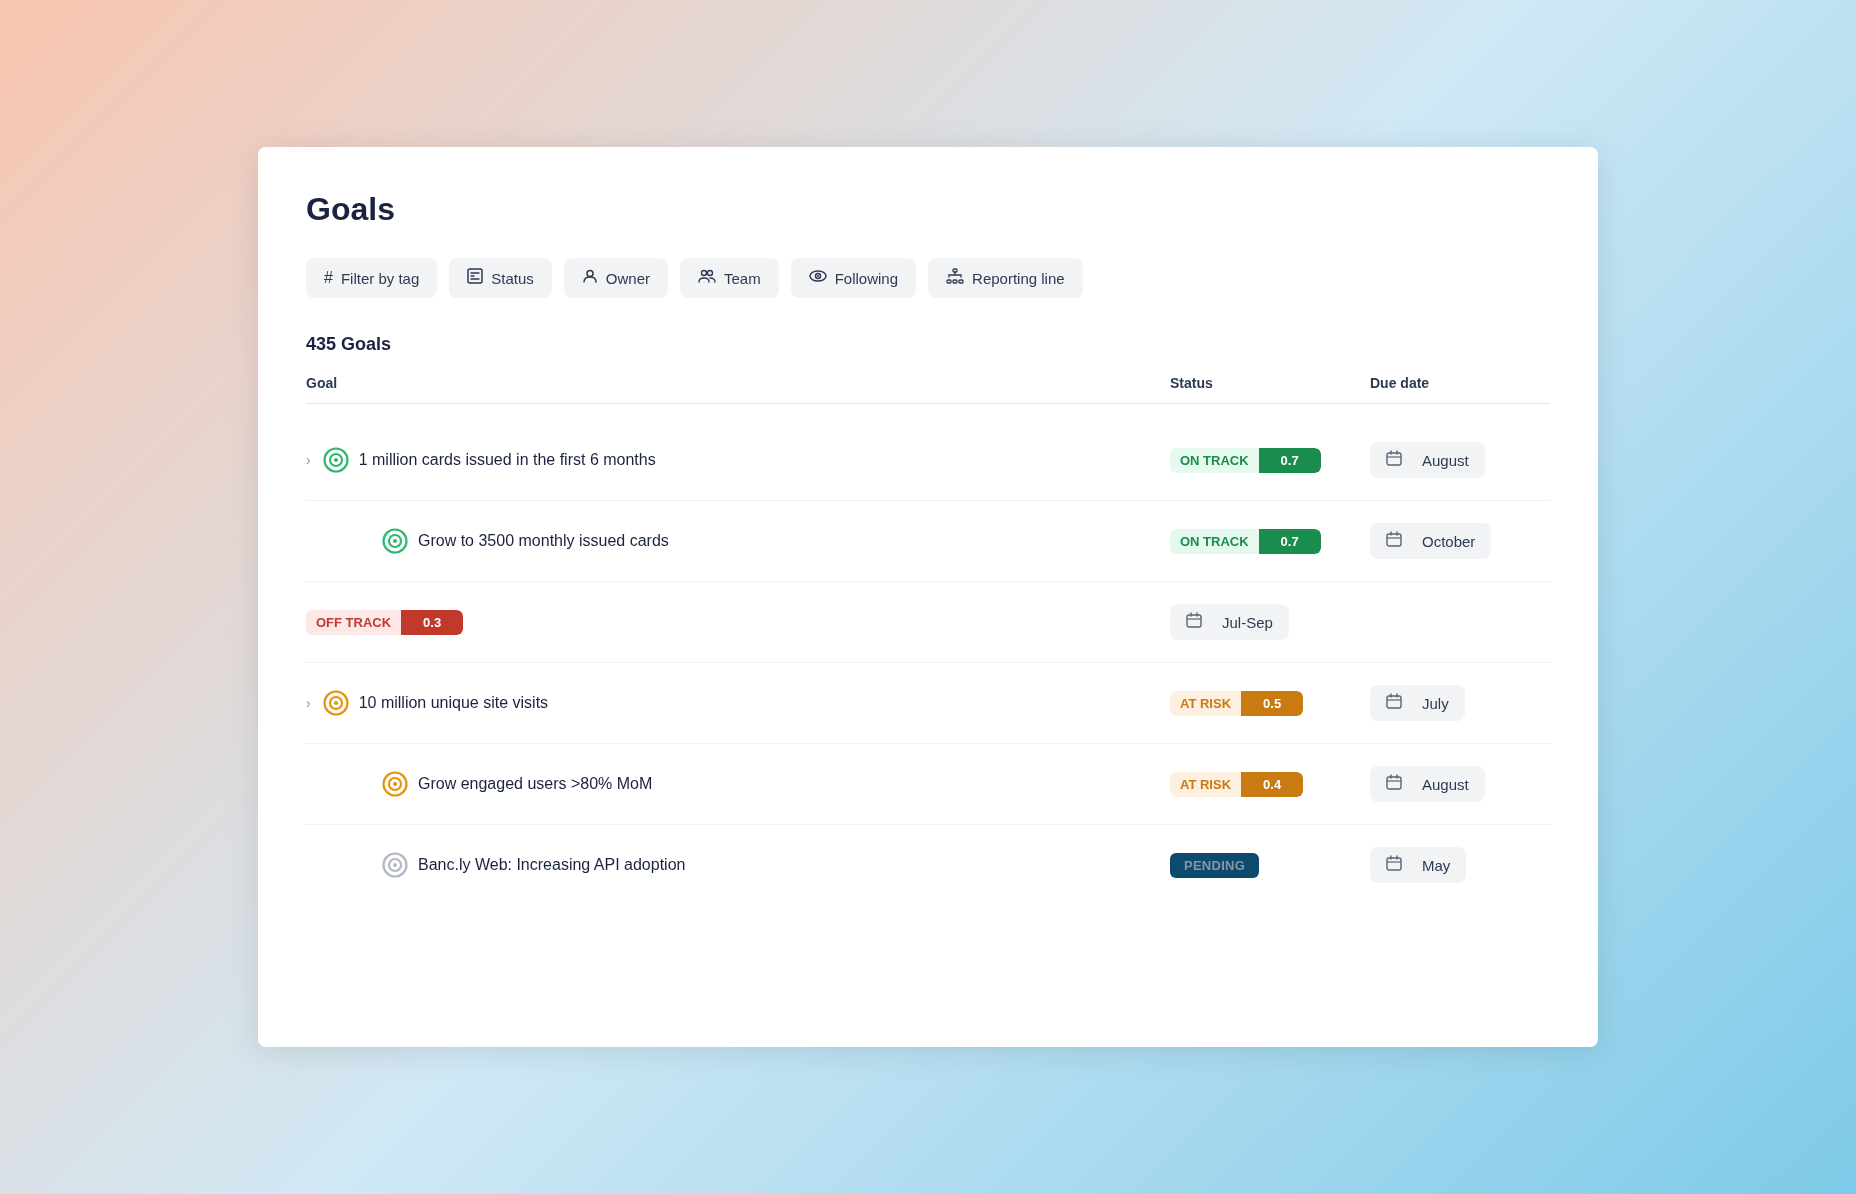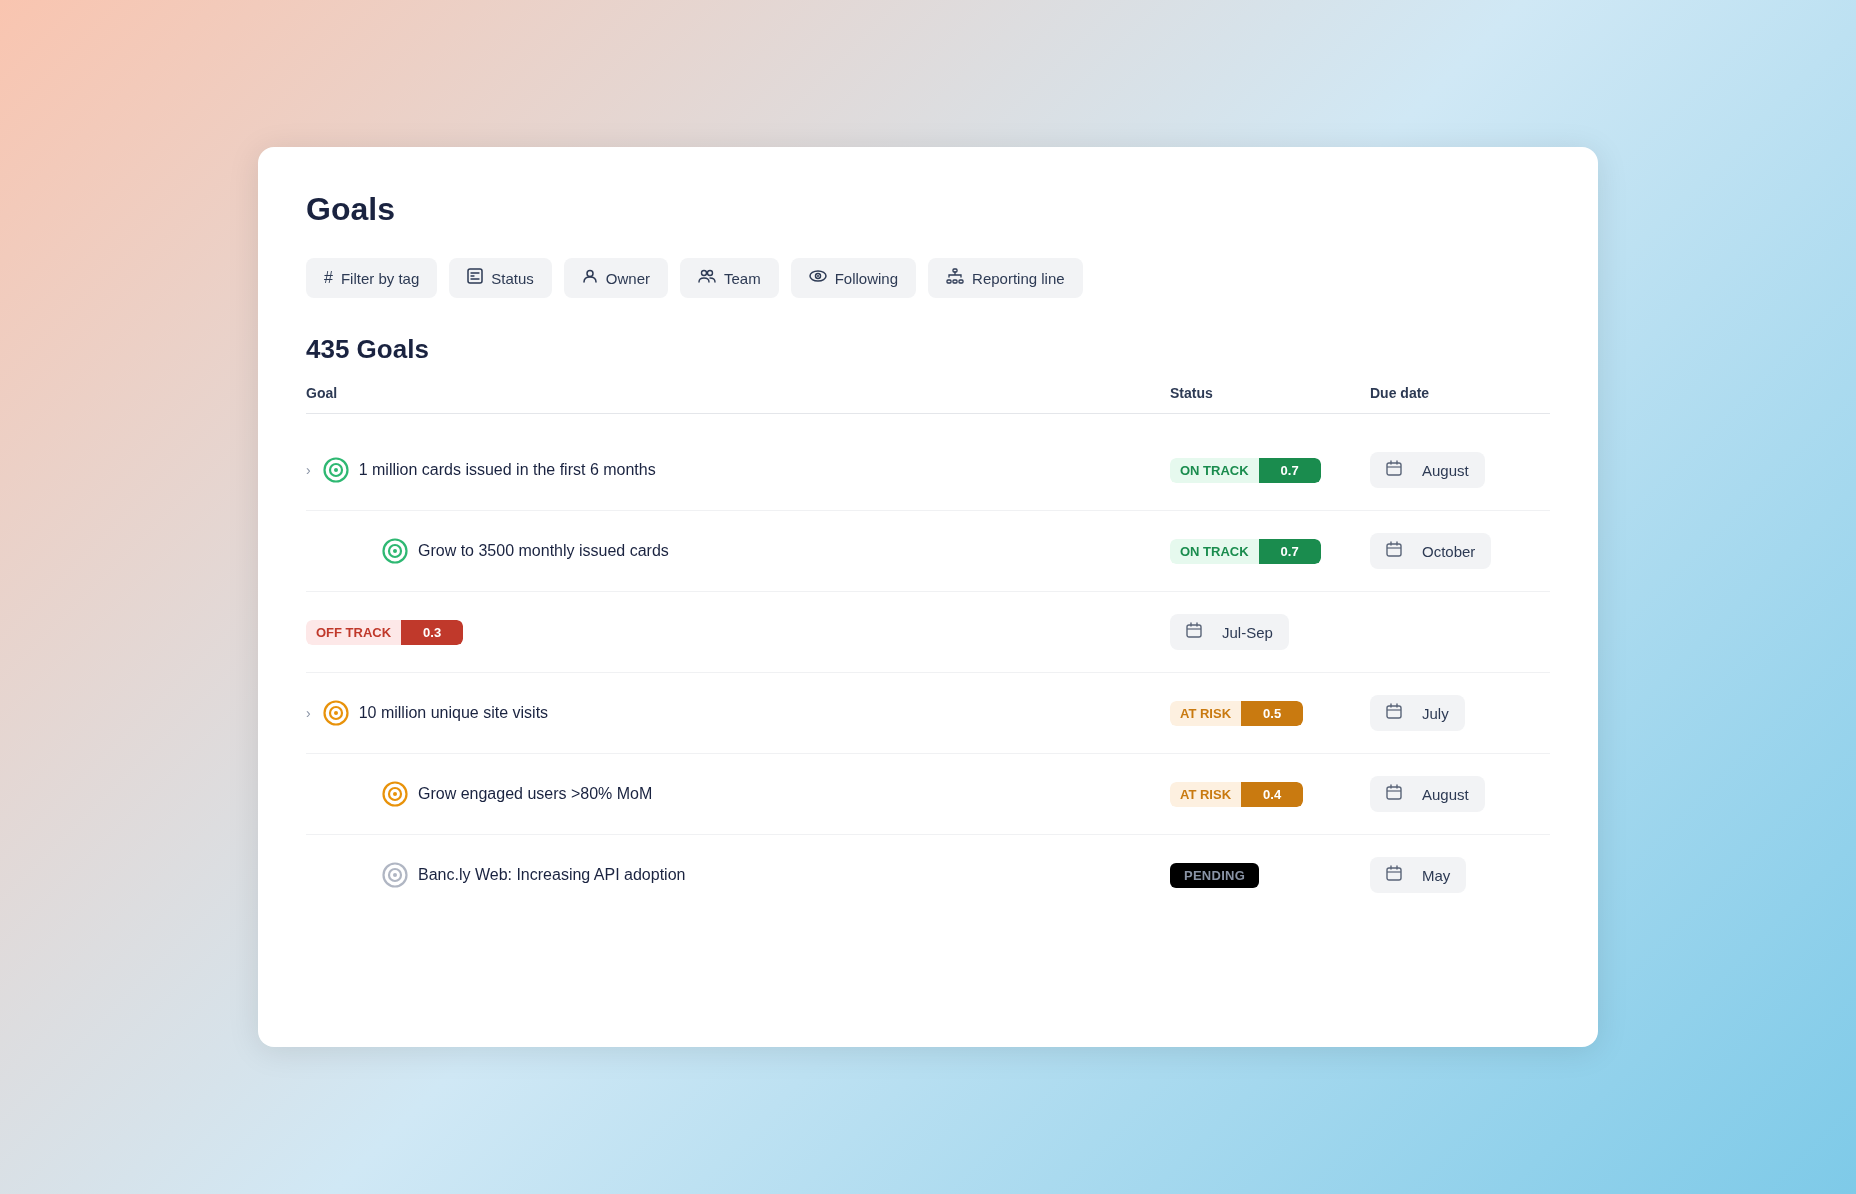--- a/index.html
+++ b/index.html
@@ -9,21 +9,21 @@
       height: 1194px;
       background: linear-gradient(135deg, #f9c5b0 0%, #d0e8f5 50%, #7ecae8 100%);
       display: flex;
       align-items: center;
       justify-content: center;
       font-family: -apple-system, BlinkMacSystemFont, 'Segoe UI', sans-serif;
     }
 
     .card {
       background: #fff;
-      border-radius: 16px;
+      border-radius: 8px;
       width: 1340px;
       min-height: 900px;
       padding: 44px 48px 48px;
       box-shadow: 0 4px 32px rgba(0,0,0,0.10);
     }
 
     .page-title {
       font-size: 32px;
       font-weight: 700;
       color: #1a2340;
@@ -50,21 +50,21 @@
       color: #2d3a54;
       cursor: pointer;
     }
 
     .filter-icon {
       font-size: 16px;
       color: #2d3a54;
     }
 
     .goals-count {
-      font-size: 26px;
+      font-size: 18px;
       font-weight: 700;
       color: #1a2340;
       margin-bottom: 20px;
     }
 
     .table-header {
       display: grid;
       grid-template-columns: 1fr 200px 180px;
       padding: 0 0 12px 0;
       border-bottom: 1.5px solid #e4e6ea;
@@ -160,21 +160,21 @@
 
     .at-risk .status-label {
       background: #fdf0e0;
       color: #c97a10;
       border-radius: 6px 0 0 6px;
     }
     .at-risk .status-score { background: #c97a10; }
 
     .pending-badge {
       display: inline-block;
-      background: #000000;
+      background: #0c4a6e;
       color: #8a94a6;
       font-size: 13px;
       font-weight: 700;
       padding: 5px 14px;
       border-radius: 6px;
       letter-spacing: 0.02em;
     }
 
     
     .due-date {

